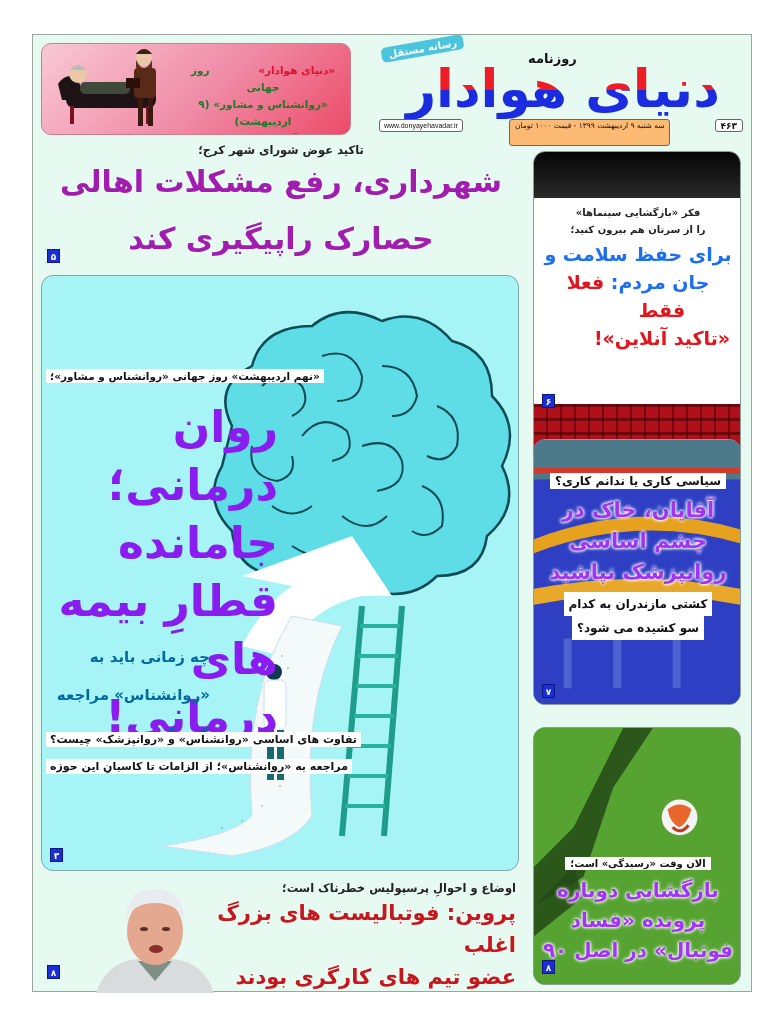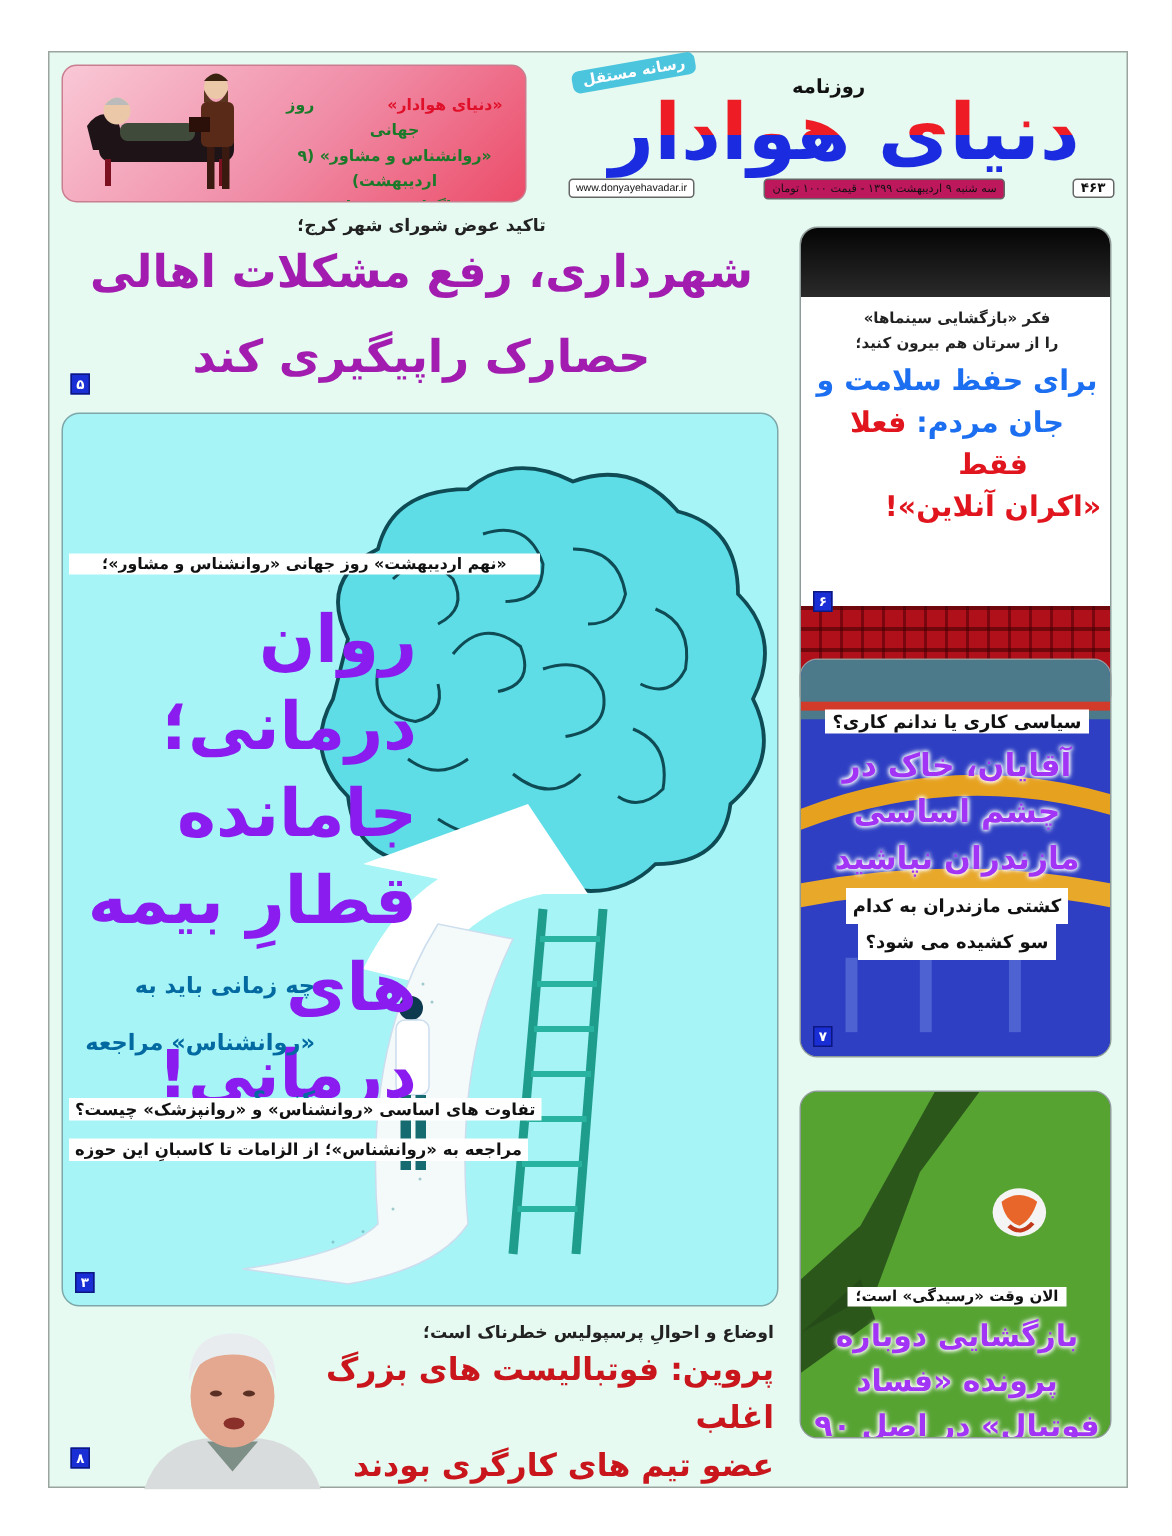--- a/index.html
+++ b/index.html
@@ -25,22 +25,22 @@
     letter-spacing: -2px;
     background: linear-gradient(to bottom, #ee1c25 0%, #ee1c25 52%, #1b2be0 52%, #1b2be0 100%);
     -webkit-background-clip: text; background-clip: text; color: transparent;
   }
   .masthead-info { position: absolute; left: 0; top: 82px; width: 378px; height: 14px; }
   .issue-no {
     position: absolute; right: 8px; top: 0; border: 1px solid #666; background: #fff; border-radius: 3px;
     font-size: 9px; font-weight: bold; padding: 0 5px; height: 13px; line-height: 12px; color: #111;
   }
   .date-price {
-    position: absolute; left: 136px; top: 0; border: 1px solid #666; background: #be185d; border-radius: 3px;
-    font-size: 7.5px; padding: 0 5px; height: 14px; line-height: 12px; color: #111; direction: rtl;
+    position: absolute; left: 136px; top: 0; border: 1px solid #666; background: #fdba74; border-radius: 3px;
+    font-size: 7.5px; padding: 0 5px; height: 27px; line-height: 12px; color: #111; direction: rtl;
   }
   .website {
     position: absolute; left: 6px; top: 0; border: 1px solid #666; background: #fff; border-radius: 3px;
     font-size: 7px; padding: 0 4px; height: 13px; line-height: 12px; color: #111;
     font-family: "Liberation Sans", sans-serif;
   }
 
   
   .banner {
     position: absolute; left: 8px; top: 8px; width: 310px; height: 92px; border-radius: 10px;
@@ -65,21 +65,21 @@
     font-size: 9px; font-weight: bold; text-align: center; line-height: 14px; border: 1px solid #0d1780;
   }
 
   
   .feature {
     position: absolute; left: 8px; top: 240px; width: 478px; height: 596px; border-radius: 12px;
     background: #a6f4f6; border: 1px solid #7da7a8; overflow: hidden;
   }
   .feature-art { position: absolute; left: 0; top: 0; width: 478px; height: 596px; }
   .feat-kicker {
-    position: absolute; left: 4px; top: 93px; background: #fff; padding: 1px 22px;
+    position: absolute; left: 4px; top: 93px; background: #fff; padding: 1px 4px;
     font-size: 10.5px; font-weight: bold; color: #111; direction: rtl;
   }
   .feat-head {
     position: absolute; left: 6px; top: 122px; width: 230px; direction: rtl; text-align: right;
     font-size: 44px; line-height: 58px; color: #8a1cf0; font-weight: bold;
   }
   .feat-sub {
     position: absolute; left: 8px; top: 362px; width: 160px; direction: rtl; text-align: right;
     color: #0369a1; font-weight: bold; font-size: 15px; line-height: 38px;
   }
@@ -95,21 +95,21 @@
   .parvin-kicker { font-size: 11.5px; font-weight: bold; color: #222; }
   .parvin-h { font-size: 21px; line-height: 32px; color: #c9161c; font-weight: bold; margin-top: 2px; }
 
   
   .card {
     position: absolute; left: 500px; width: 208px; border-radius: 12px; overflow: hidden;
     border: 1px solid #8f9b98;
   }
   .card-cinema { top: 116px; height: 324px; background: #fff; }
   .card-wrestle { top: 404px; height: 266px; background: #2b3fbe; }
-  .card-football { top: 692px; height: 232px; background: #4d9a2e; }
+  .card-football { top: 692px; height: 258px; background: #4d9a2e; }
 
   .cinema-top { position: absolute; left: 0; top: 0; width: 100%; height: 46px; background: linear-gradient(#050505, #2a2a2a); }
   .cinema-seats {
     position: absolute; left: 0; bottom: 0; width: 100%; height: 70px;
     background:
       repeating-linear-gradient(90deg, #b0101a 0 12px, #7a0710 12px 14px),
       #9a0b14;
   }
   .cinema-seats::after {
     content: ""; position: absolute; left: 0; top: 0; width: 100%; height: 100%;
@@ -279,21 +279,21 @@
   </div>
 
   <div class="card card-cinema">
     <div class="cinema-top"></div>
     <div class="cinema-seats"></div>
     <div class="cinema-text">
       <div class="cinema-kicker">فکر «بازگشایی سینماها»</div>
       <div class="cinema-kicker">را از سرتان هم بیرون کنید؛</div>
       <div class="cinema-h c-blue">برای حفظ سلامت و</div>
       <div class="cinema-h" style="margin-top:0"><span class="c-blue">جان مردم: </span><span class="c-red">فعلا فقط</span></div>
-      <div class="cinema-h c-red" style="margin-top:0">«اکران آنلاین»!</div>
+      <div class="cinema-h c-red" style="margin-top:0">«تاکید آنلاین»!</div>
     </div>
     <div class="page-tag" style="left:8px; top:242px;">۶</div>
   </div>
 
   <div class="card card-wrestle">
     <svg class="wrestle-bg" viewBox="0 0 208 266" preserveAspectRatio="none">
       <rect x="0" y="0" width="208" height="40" fill="#4c7a8a"></rect>
       <rect x="0" y="28" width="208" height="6" fill="#d23b2a"></rect>
       <rect x="0" y="40" width="208" height="226" fill="#2e3fc4"></rect>
       <path d="M0 100 q104 -40 208 -10 l0 14 q-104 -30 -208 10z" fill="#e6a21f"></path>
@@ -302,21 +302,21 @@
         <rect x="30" y="200" width="8" height="50"></rect>
         <rect x="80" y="190" width="8" height="60"></rect>
         <rect x="140" y="195" width="8" height="55"></rect>
       </g>
     </svg>
     <div class="wrestle-text">
       <span class="tag-white wrestle-kicker">سیاسی کاری یا ندانم کاری؟</span>
       <div class="wrestle-h">
         <div>آقایان، خاک در</div>
         <div>چشم اساسی</div>
-        <div>مازندران نپاشید</div>
+        <div>روانپزشک نپاشید</div>
       </div>
       <div class="wrestle-sub">
         <span class="tag-white">کشتی مازندران به کدام</span><br>
         <span class="tag-white">سو کشیده می شود؟</span>
       </div>
     </div>
     <div class="page-tag" style="left:8px; top:244px;">۷</div>
   </div>
 
   <div class="card card-football">

